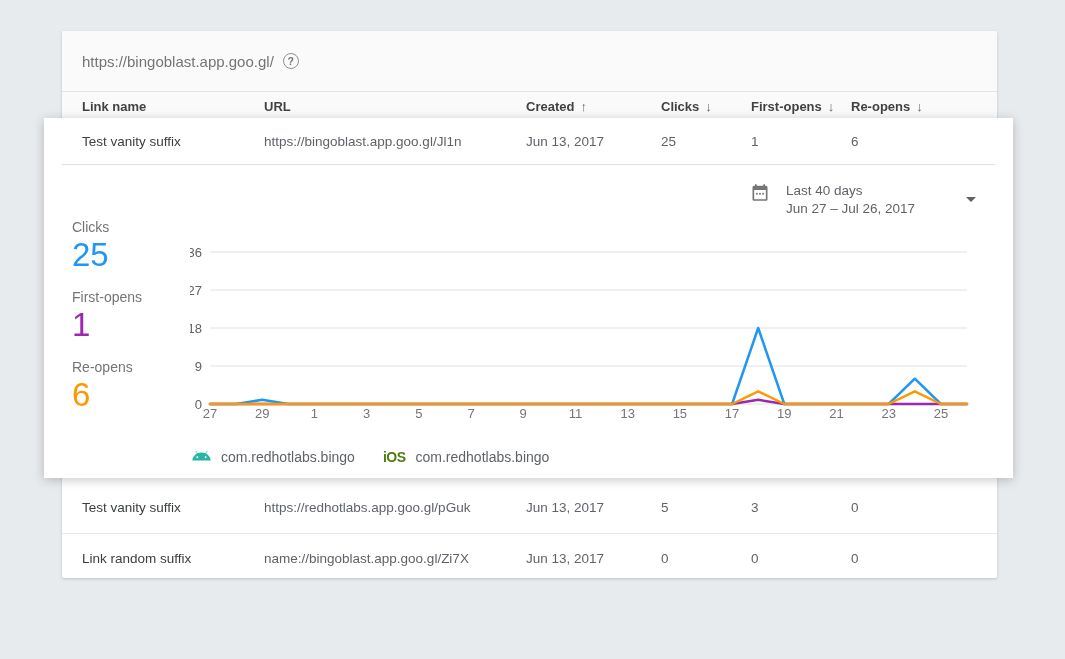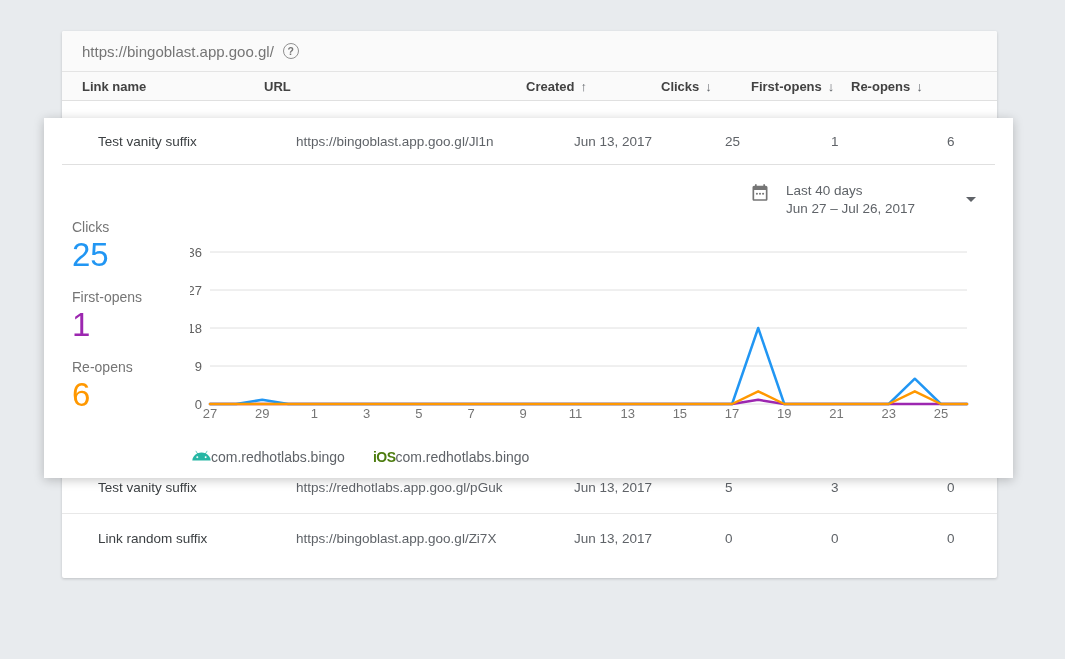--- a/index.html
+++ b/index.html
@@ -10,21 +10,21 @@
     font-family:"Liberation Sans", sans-serif;
     overflow:hidden;
   }
 
   
   .card {
     position:absolute; left:62px; top:31px; width:935px; height:547px;
     background:#fff; box-shadow:0 1px 3px rgba(0,0,0,.18); border-radius:2px;
   }
   .url-bar {
-    height:41px; background:#fafafa; border-bottom:1px solid #e4e4e4;
+    height:61px; background:#fafafa; border-bottom:1px solid #e4e4e4;
     display:flex; align-items:center; padding:0 20px;
     border-radius:2px 2px 0 0;
   }
   .url-text { font-size:15px; color:#757575; }
   .help-icon {
     margin-left:9px; width:16px; height:16px; border-radius:50%;
     border:1.5px solid #909090; color:#757575; font-size:10.5px; font-weight:bold;
     display:flex; align-items:center; justify-content:center; cursor:pointer;
   }
   .thead {
@@ -40,21 +40,21 @@
   .c-clicks  { width:90px;  }
   .c-first   { width:100px; }
   .c-reopens { flex:1; }
 
   .spacer { height:361px; }
   .trow {
     display:flex; align-items:center; padding:0 20px;
   }
   .trow.r2 { height:52px; border-bottom:1px solid #e8e8e8; }
   .trow.r3 { height:48px; }
-  .cell { font-size:13.5px; color:#5f6368;margin-left:16px; }
+  .cell { font-size:13.5px; color:#5f6368; }
   .cell.name { color:#3c4043; }
 
   
   .panel {
     position:absolute; left:44px; top:118px; width:969px; height:360px;
     background:#fff; box-shadow:0 2px 10px rgba(0,0,0,.22); z-index:5;
   }
   .prow-wrap {
     margin:0 18px; height:47px; border-bottom:1px solid #e0e0e0;
     display:flex; align-items:center; padding:0 20px;
@@ -74,21 +74,21 @@
   .stats { position:absolute; left:28px; top:100px; }
   .stat-label { font-size:14px; color:#757575; line-height:18px; }
   .stat-value { font-size:33px; line-height:38px; margin-bottom:14px; font-weight:normal; }
 
   #chart-svg { position:absolute; left:146px; top:122px; }
   .gridline { stroke:#e0e0e0; stroke-width:1; }
   .ytick { font-size:13px; fill:#616161; text-anchor:end; font-family:"Liberation Sans",sans-serif; }
   .xtick { font-size:13px; fill:#757575; text-anchor:middle; font-family:"Liberation Sans",sans-serif; }
 
   .legend { position:absolute; left:148px; top:330px; display:flex; gap:28px; align-items:center; }
-  .legend-item { display:flex; align-items:center; }
+  .legend-item { display:flex; align-items:center; gap:10px; }
   .legend-label { font-size:14px; color:#5f6368; }
   .ios-glyph { color:#4d7c0f; font-size:14px; font-weight:bold; letter-spacing:-0.5px; }
 </style>
 </head>
 <body>
 
 <div class="card">
 
   <div class="url-bar">
     <span class="url-text">https://bingoblast.app.goo.gl/</span>
@@ -126,21 +126,21 @@
     <div class="cell name c-name">Test vanity suffix</div>
     <div class="cell c-url">https://redhotlabs.app.goo.gl/pGuk</div>
     <div class="cell c-created">Jun 13, 2017</div>
     <div class="cell c-clicks">5</div>
     <div class="cell c-first">3</div>
     <div class="cell c-reopens">0</div>
   </div>
 
   <div class="trow r3">
     <div class="cell name c-name">Link random suffix</div>
-    <div class="cell c-url">https://bingoblast.app.goo.gl/Zi7X</div>
+    <div class="cell c-url">name://bingoblast.app.goo.gl/Zi7X</div>
     <div class="cell c-created">Jun 13, 2017</div>
     <div class="cell c-clicks">0</div>
     <div class="cell c-first">0</div>
     <div class="cell c-reopens">0</div>
   </div>
 </div>
 
 <div class="panel">
 
   <div class="prow-wrap">

